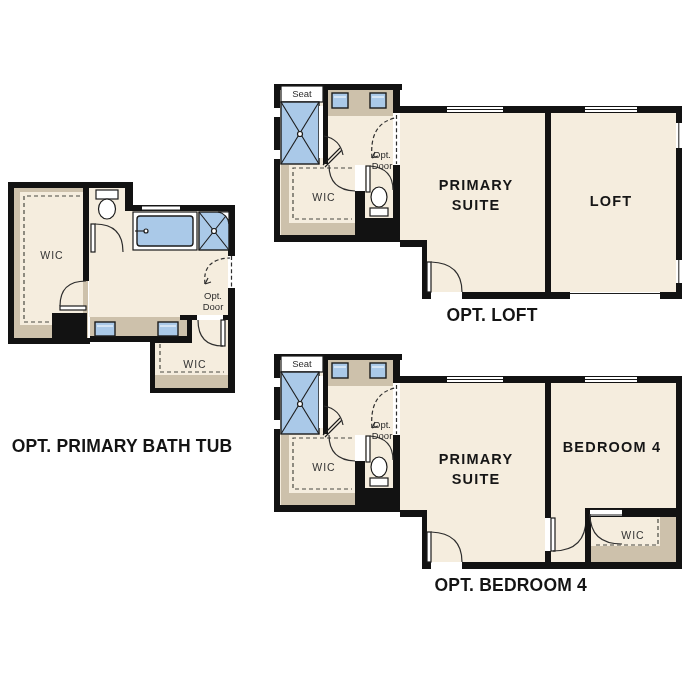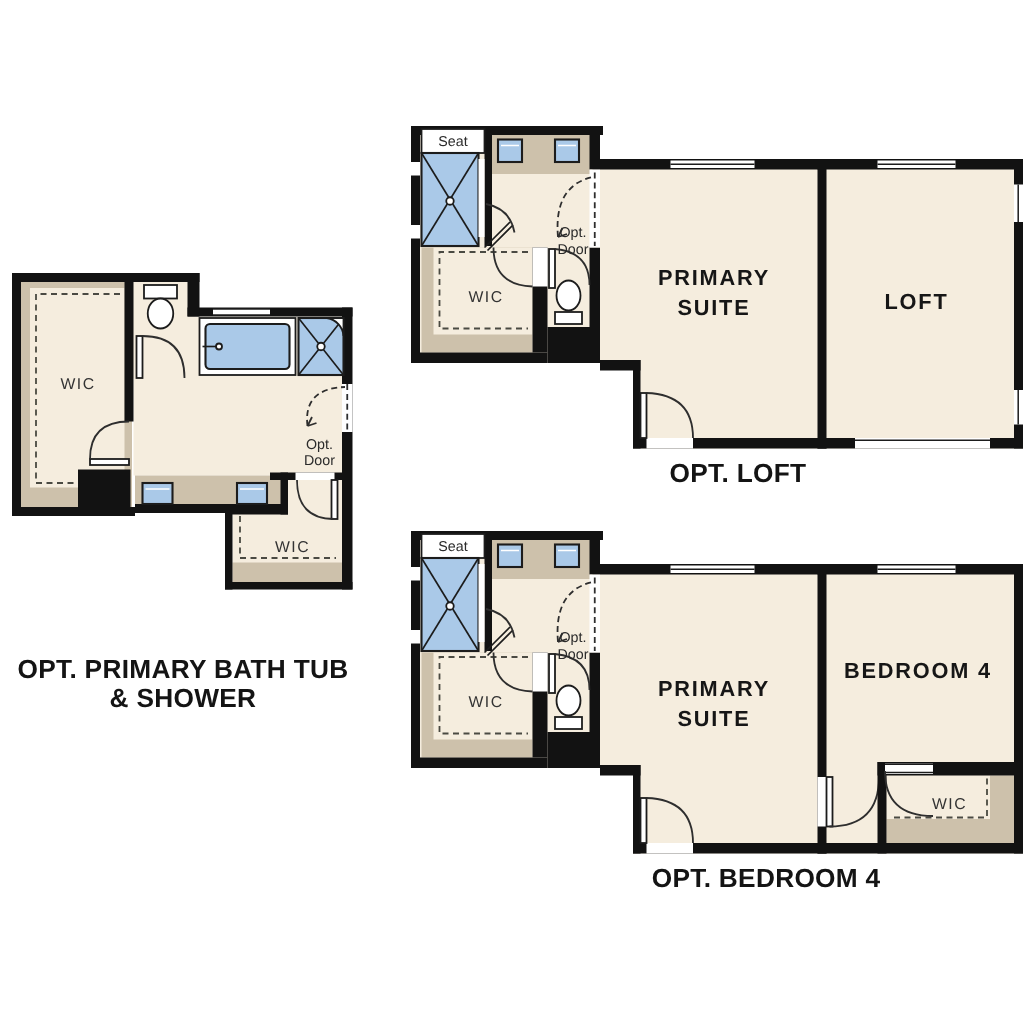--- a/index.html
+++ b/index.html
@@ -111,21 +111,20 @@
   </g>
 
   <text class="lbl-sm" x="44" y="81">WIC</text>
   <text class="lbl-sm" x="187" y="190">WIC</text>
   <text class="lbl-xs" x="205" y="121">Opt.</text>
   <text class="lbl-xs" x="205" y="132">Door</text>
 </svg>
 
 <div class="plan-title" style="left:0;top:402px;width:244px;margin-top:35px;">
   <div>OPT. PRIMARY BATH TUB</div>
-  <div>&amp; SHOWER</div>
 </div>
 
 <svg class="plan" style="left:272px;top:78px;" width="415" height="530" viewBox="0 0 415 530">
 
   <defs>
     <g id="rightcore">
 
       <polygon class="f" points="2,6 128,6 128,28 410,28 410,221 150,221 150,162 121,162 121,164 2,164"></polygon>
 
       <rect class="t" x="53" y="12" width="75" height="26"></rect>

